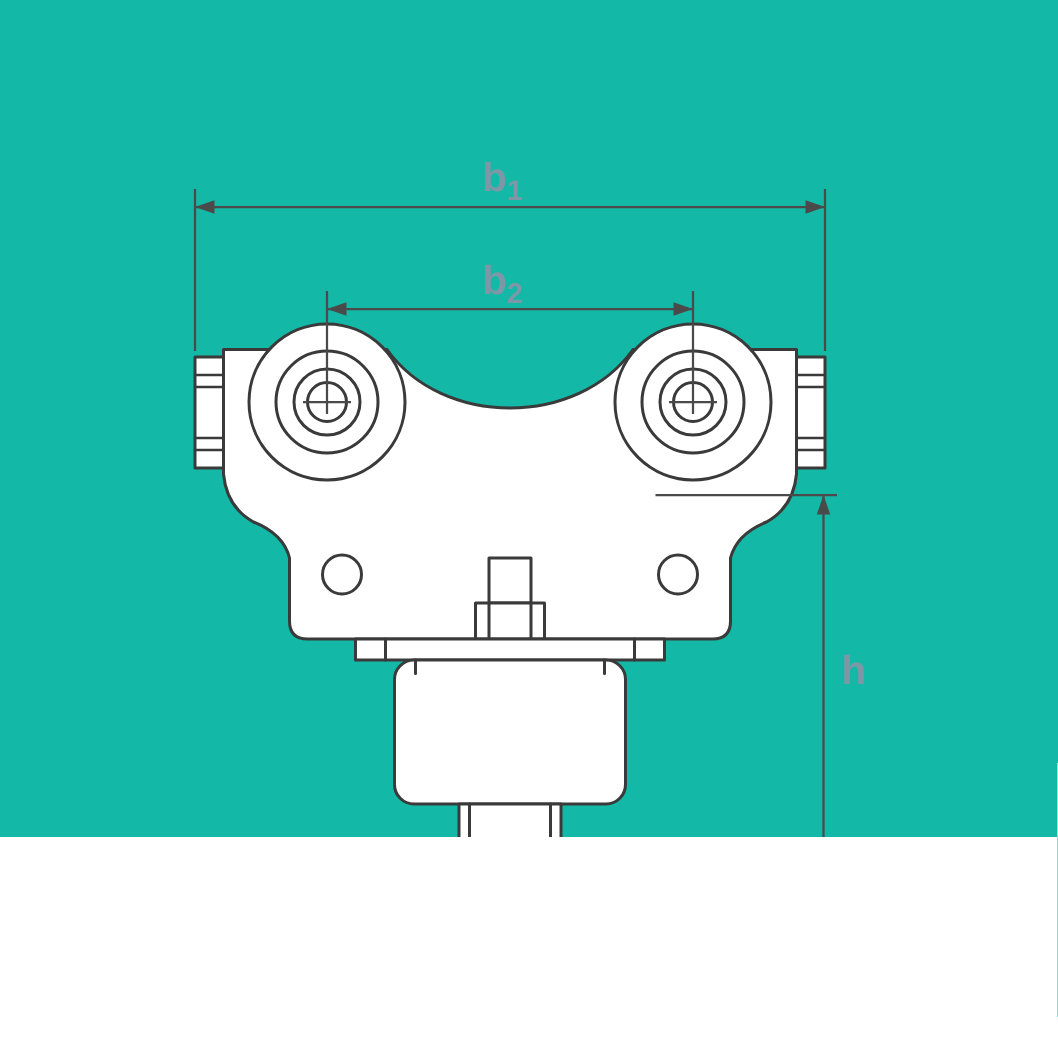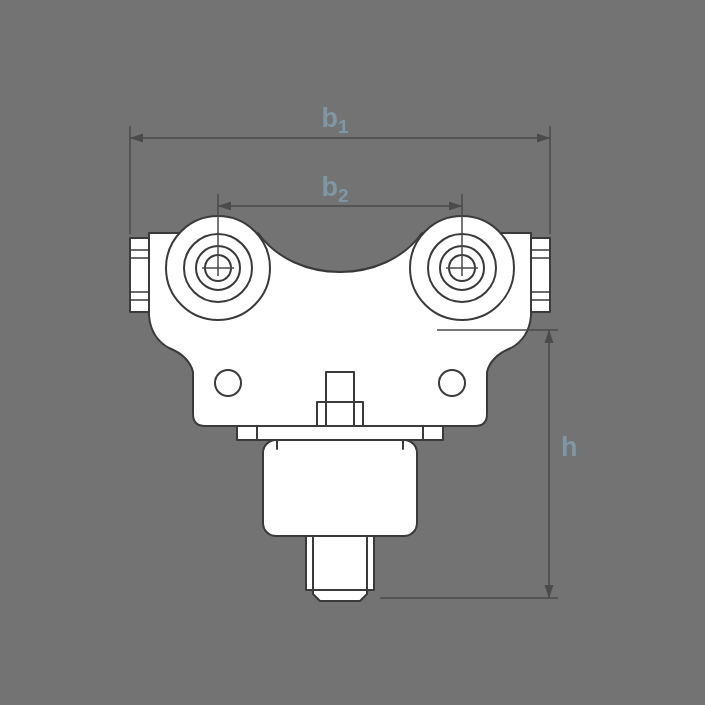--- a/index.html
+++ b/index.html
@@ -1,17 +1,17 @@
 <!DOCTYPE html>
 <html><head>
 <meta charset="utf-8">
 <style>
   html,body{margin:0;padding:0;background:#ffffff;}
   .frame{
-    width:705px;height:705px;position:relative;background:#737373;overflow:hidden;
+    width:705px;height:558px;position:relative;background:#14b8a6;overflow:hidden;
   }
   svg{display:block;}
   .dim-label{
     font-family:"Liberation Sans","DejaVu Sans",sans-serif;
     font-weight:bold;
     font-size:27px;
   }
   .dim-label .sub{font-size:19px;}
 </style>
 </head>

